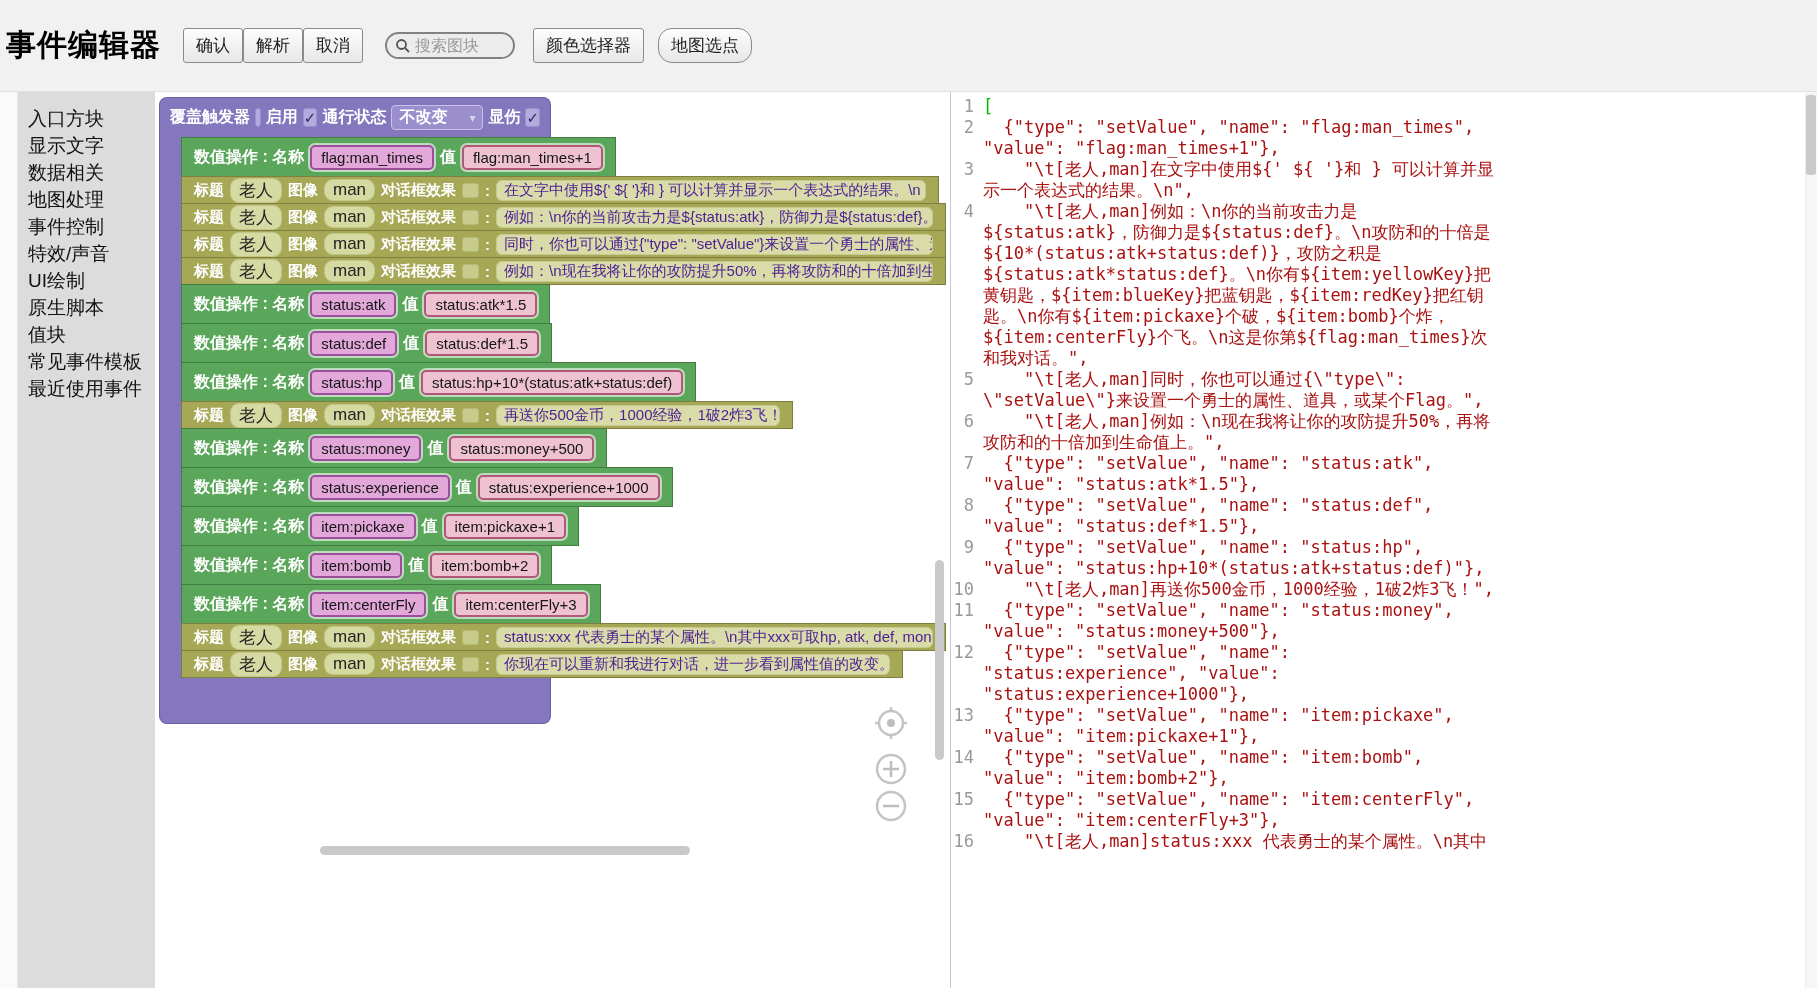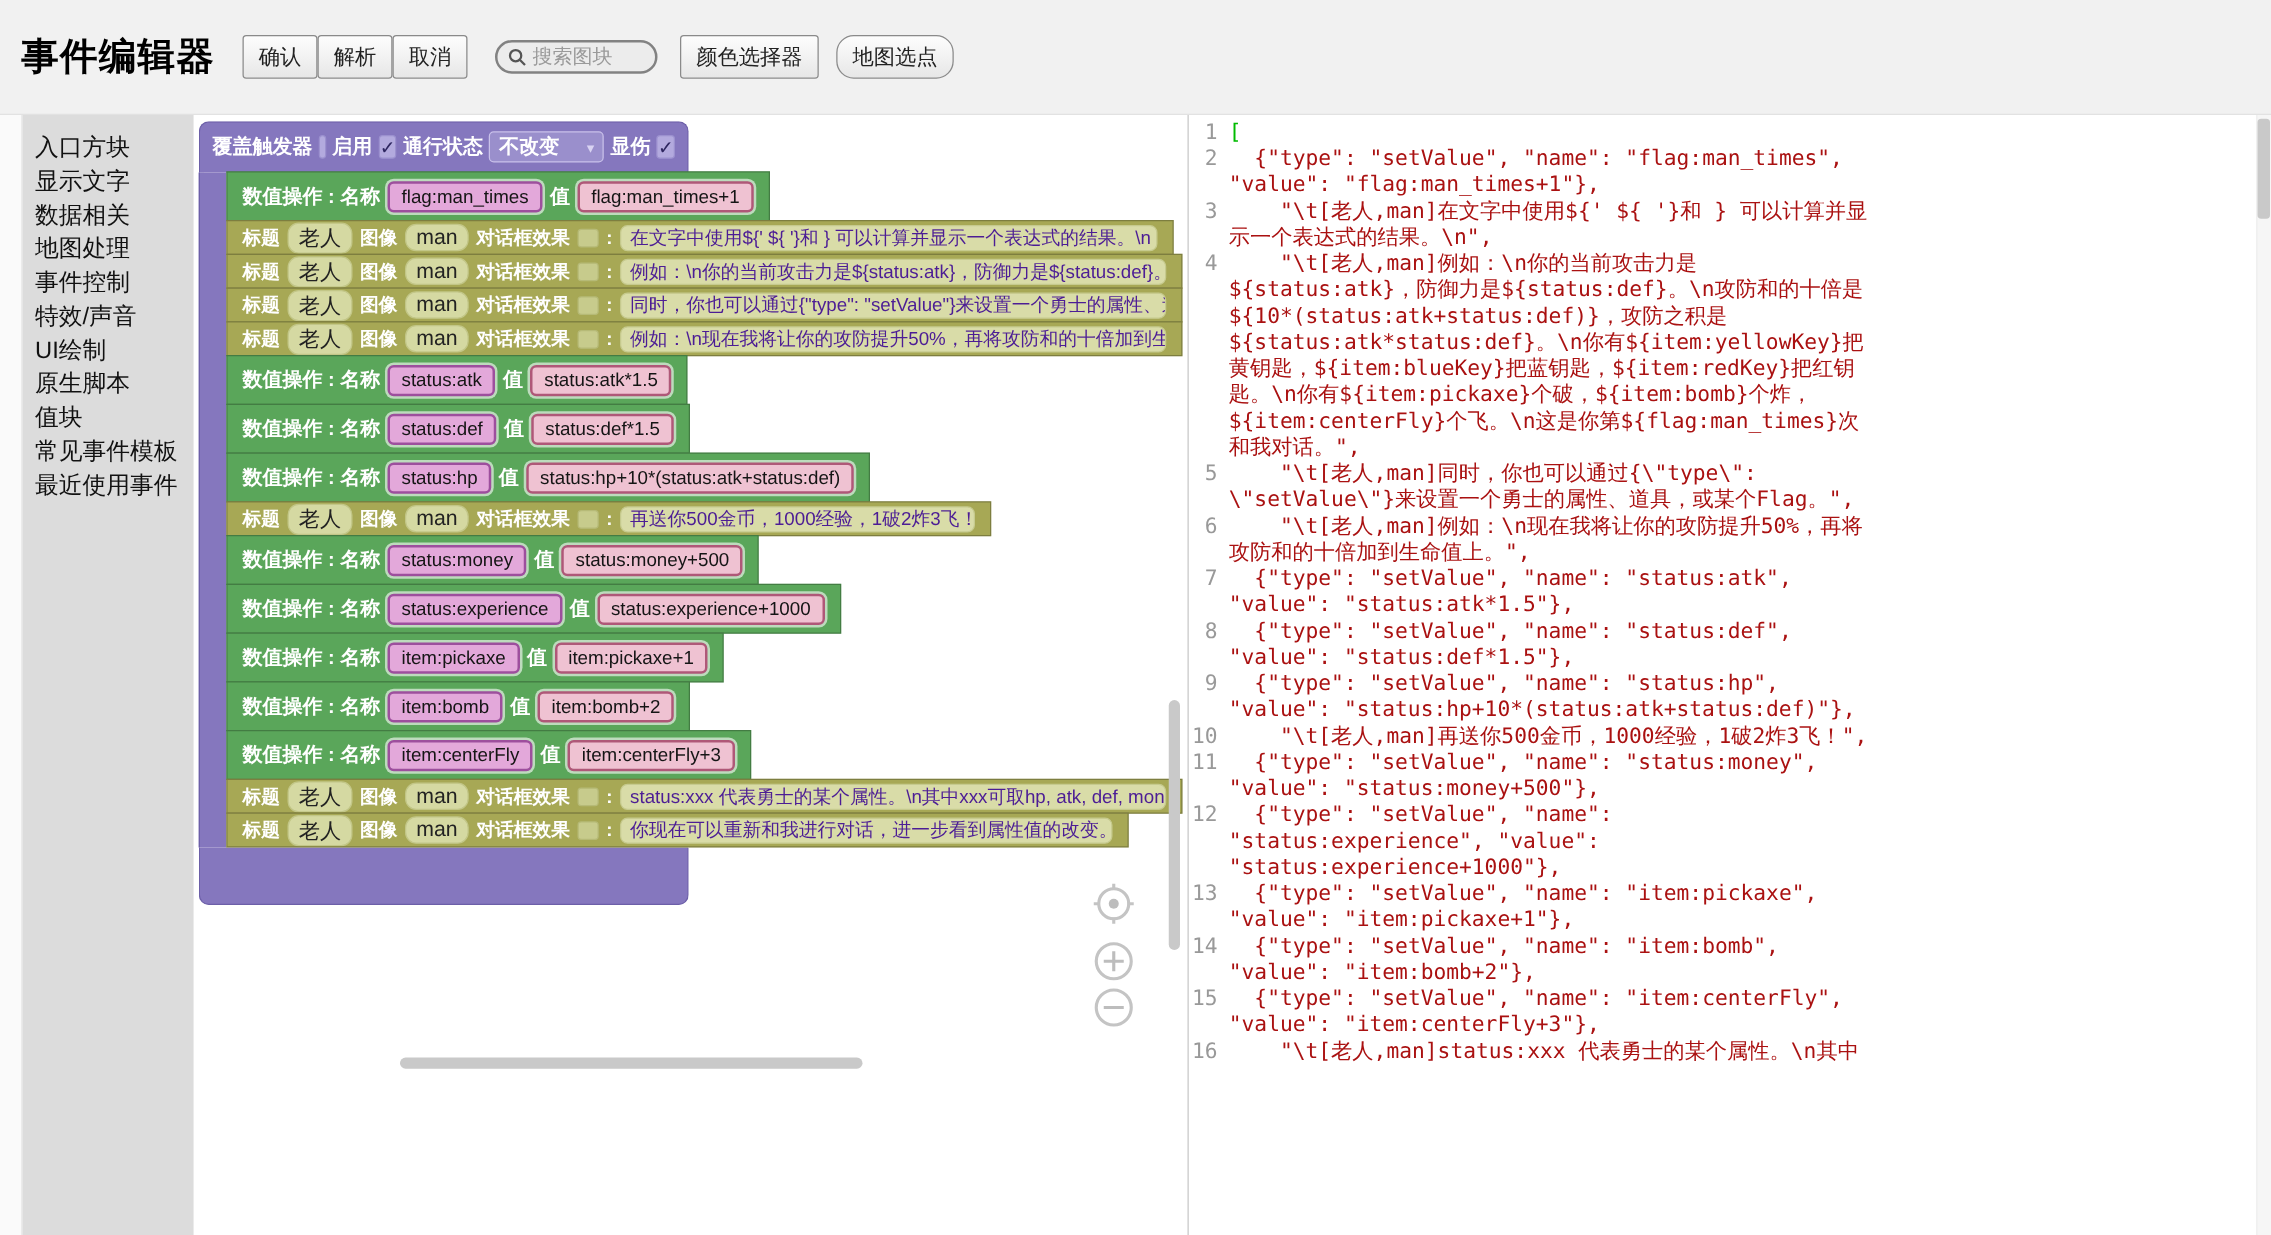--- a/index.html
+++ b/index.html
@@ -4,21 +4,21 @@
 <style>
   * { margin:0; padding:0; box-sizing:border-box; }
   html,body { background:#fff; }
   .page { position:relative; width:1817px; height:988px; overflow:hidden;
           font-family:"Liberation Sans","DejaVu Sans",sans-serif; background:#fff; }
 
   
   .topbar { position:absolute; left:0; top:0; width:1817px; height:92px;
             background:#f1f1f1; border-bottom:1px solid #e2e2e2;
             display:flex; align-items:center; }
-  .apptitle { font-size:30px; font-weight:bold; color:#000; margin-left:17px; letter-spacing:1px; }
+  .apptitle { font-size:30px; font-weight:bold; color:#000; margin-left:6px; letter-spacing:1px; }
   .tb-btn { margin-left:0; padding:5px 12px; font-size:17px; color:#222;
             background:linear-gradient(#fdfdfd,#e7e7e7); border:1px solid #8a8a8a;
             border-radius:3px; cursor:pointer; font-family:inherit; white-space:nowrap; }
   .tb-btn.first { margin-left:22px; }
   .searchbox { margin-left:22px; width:130px; height:27px; border:2px solid #828282;
                border-radius:14px; background:#ececec; display:flex; align-items:center; padding:0 8px; }
   .searchbox svg { flex:none; }
   .searchbox input { border:none; outline:none; background:transparent; width:92px;
                      font-size:16px; color:#333; margin-left:4px; font-family:inherit; }
   .searchbox input::placeholder { color:#9a9a9a; }

